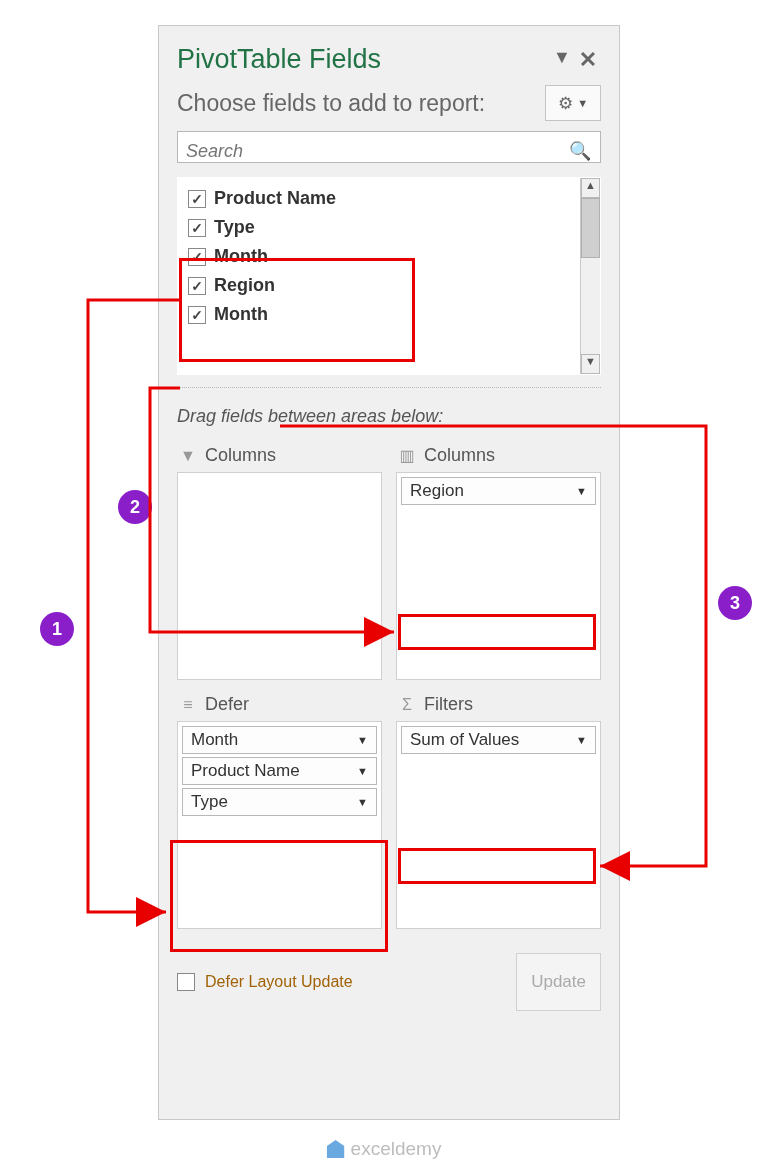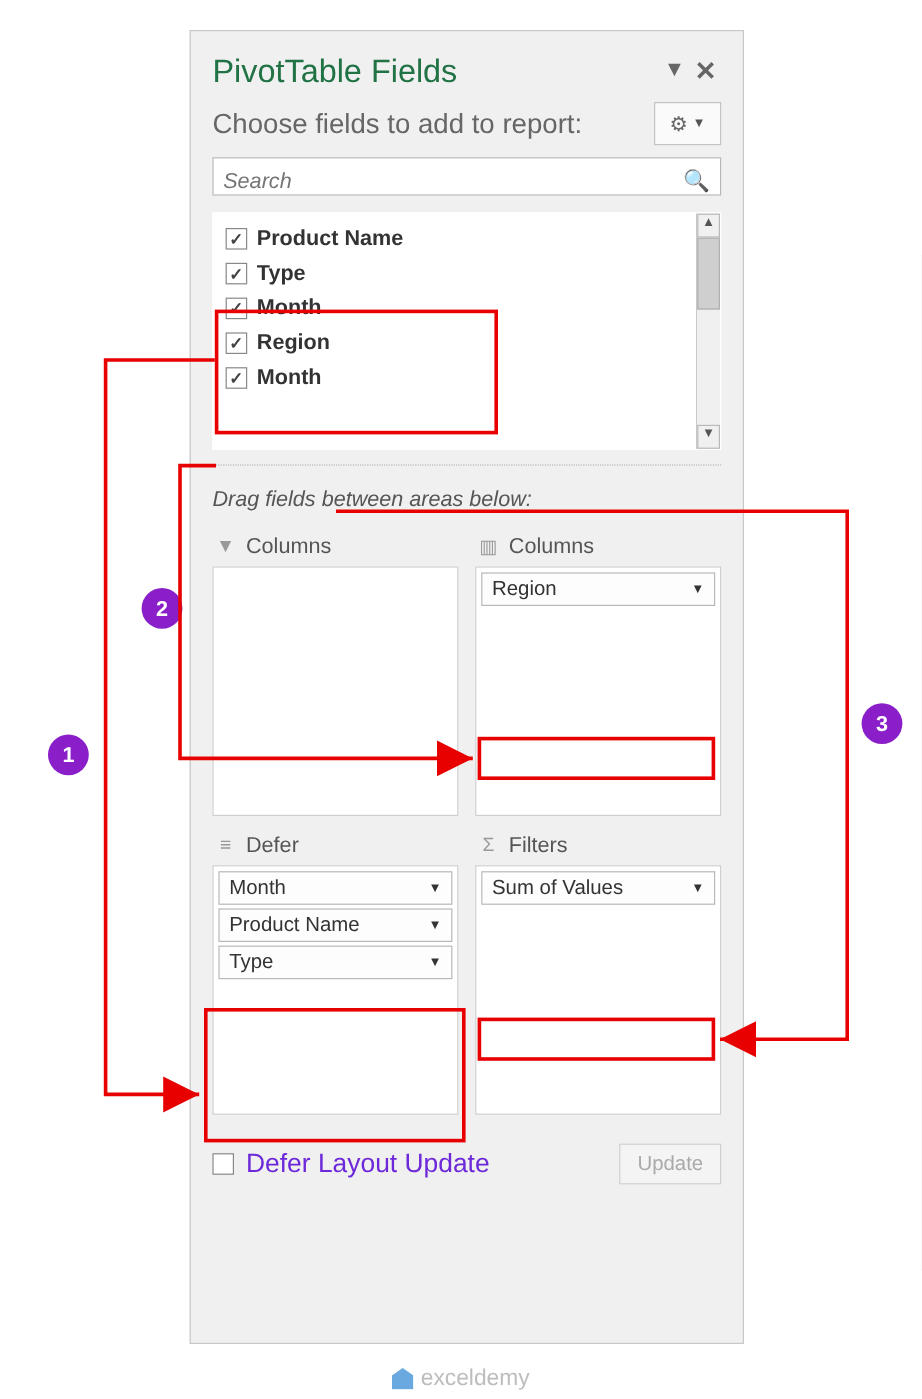--- a/index.html
+++ b/index.html
@@ -125,24 +125,24 @@
     cursor:pointer;
   }
   .pill .dd { font-size:11px; color:#333; }
   .footer {
     display:flex; align-items:center;
     padding: 22px 18px 0 18px; gap:10px;
   }
   .defer-chk {
     width:18px; height:18px; border:1px solid #888; background:#fff;
   }
-  .defer-label { flex:1; font-size:22px; color:#6d28d9; }
+  .defer-label { flex:1; font-size:16px; color:#a16207; }
   .update-btn {
     border:1px solid #d0d0d0; background:#f4f4f4;
-    color:#aaa; padding:6px 14px; font-size:17px;
+    color:#aaa; padding:18px 14px; font-size:17px;
   }
   
   .hl { position:absolute; border:3px solid #e80000; pointer-events:none; }
   
   .badge {
     position:absolute; width:34px; height:34px; border-radius:50%;
     background:#8a1fc9; color:#fff; font-weight:bold;
     display:flex; align-items:center; justify-content:center;
     font-size:18px;
   }

